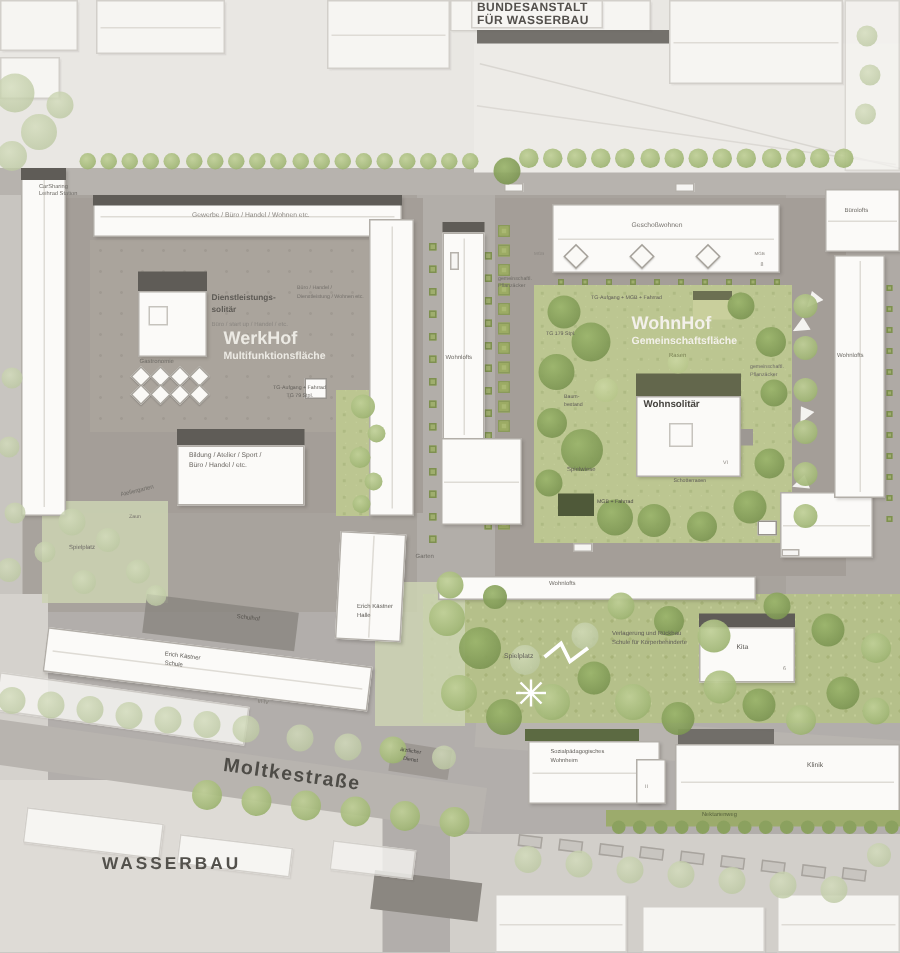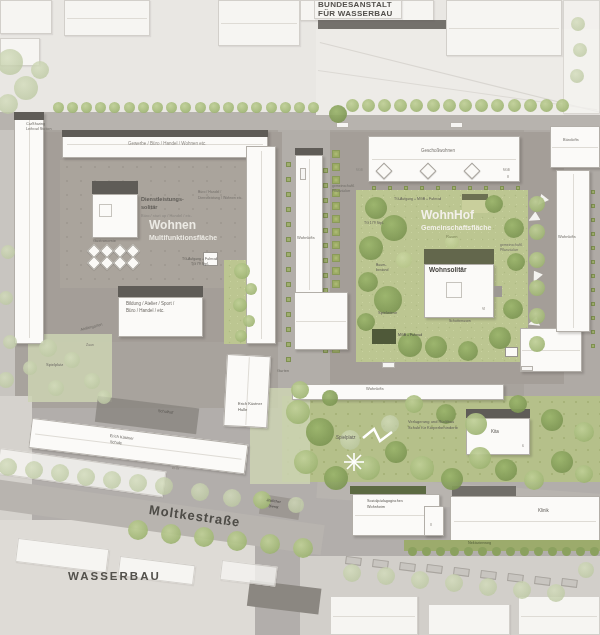--- a/index.html
+++ b/index.html
@@ -413,21 +413,21 @@
     <div class="tree tree-f" style="left: 223px; top: 489px; width: 18px; height: 18px;"></div>
     <div class="tree tree-f" style="left: 578px; top: 562px; width: 16px; height: 16px;"></div>
     <div class="lbl" style="left: 318px; top: 1px; font-size: 8px; color: rgb(84, 81, 77); font-weight: bold; letter-spacing: 0.3px;">BUNDESANSTALT</div>
     <div class="lbl" style="left: 318px; top: 10px; font-size: 8px; color: rgb(84, 81, 77); font-weight: bold; letter-spacing: 0.3px;">FÜR WASSERBAU</div>
     <div class="lbl" style="left: 26px; top: 122px; font-size: 7.6px; transform: scale(0.5); color: rgb(110, 107, 102);">CarSharing</div>
     <div class="lbl" style="left: 26px; top: 127px; font-size: 7.6px; transform: scale(0.5); color: rgb(110, 107, 102);">Leihrad Station</div>
     <div class="lbl" style="left: 128px; top: 141px; font-size: 9px; transform: scale(0.5); color: rgb(138, 134, 128);">Gewerbe / Büro / Handel / Wohnen etc.</div>
     <div class="lbl" style="left: 141px; top: 196px; font-size: 11px; transform: scale(0.5); color: rgb(94, 91, 86); font-weight: bold;">Dienstleistungs-</div>
     <div class="lbl" style="left: 141px; top: 204px; font-size: 11px; transform: scale(0.5); color: rgb(94, 91, 86); font-weight: bold;">solitär</div>
     <div class="lbl" style="left: 141px; top: 214px; font-size: 8px; transform: scale(0.5); color: rgb(138, 134, 128);">Büro / start up / Handel / etc.</div>
-    <div class="lbl" style="left: 149px; top: 219px; font-size: 12px; color: rgb(236, 234, 228); font-weight: bold;">Wohnen</div>
+    <div class="lbl" style="left: 149px; top: 219px; font-size: 12px; color: rgb(236, 234, 228); font-weight: bold;">WerkHof</div>
     <div class="lbl" style="left: 149px; top: 234px; font-size: 7px; color: rgb(236, 234, 228); font-weight: bold;">Multifunktionsfläche</div>
     <div class="lbl" style="left: 198px; top: 190px; font-size: 7px; transform: scale(0.5); color: rgb(117, 113, 108);">Büro / Handel /</div>
     <div class="lbl" style="left: 198px; top: 196px; font-size: 7px; transform: scale(0.5); color: rgb(117, 113, 108);">Dienstleistung / Wohnen etc.</div>
     <div class="lbl" style="left: 93px; top: 239px; font-size: 8px; transform: scale(0.5); color: rgb(110, 107, 102);">Gastronomie</div>
     <div class="lbl" style="left: 182px; top: 257px; font-size: 7px; transform: scale(0.5); color: rgb(100, 97, 92);">TG-Aufgang + Fahrrad</div>
     <div class="lbl" style="left: 191px; top: 262px; font-size: 7px; transform: scale(0.5); color: rgb(100, 97, 92);">TG 79 Stpl.</div>
     <div class="lbl" style="left: 126px; top: 301px; font-size: 9px; transform: scale(0.5); color: rgb(107, 103, 98);">Bildung / Atelier / Sport /</div>
     <div class="lbl" style="left: 126px; top: 308px; font-size: 9px; transform: scale(0.5); color: rgb(107, 103, 98);">Büro / Handel / etc.</div>
     <div class="lbl" style="left: 80px; top: 328px; font-size: 8px; transform: rotate(-14deg) scale(0.5); color: rgb(110, 107, 102);">Ateliergarten</div>
     <div class="lbl" style="left: 86px; top: 343px; font-size: 7px; transform: scale(0.5); color: rgb(122, 118, 111);">Zaun</div>

